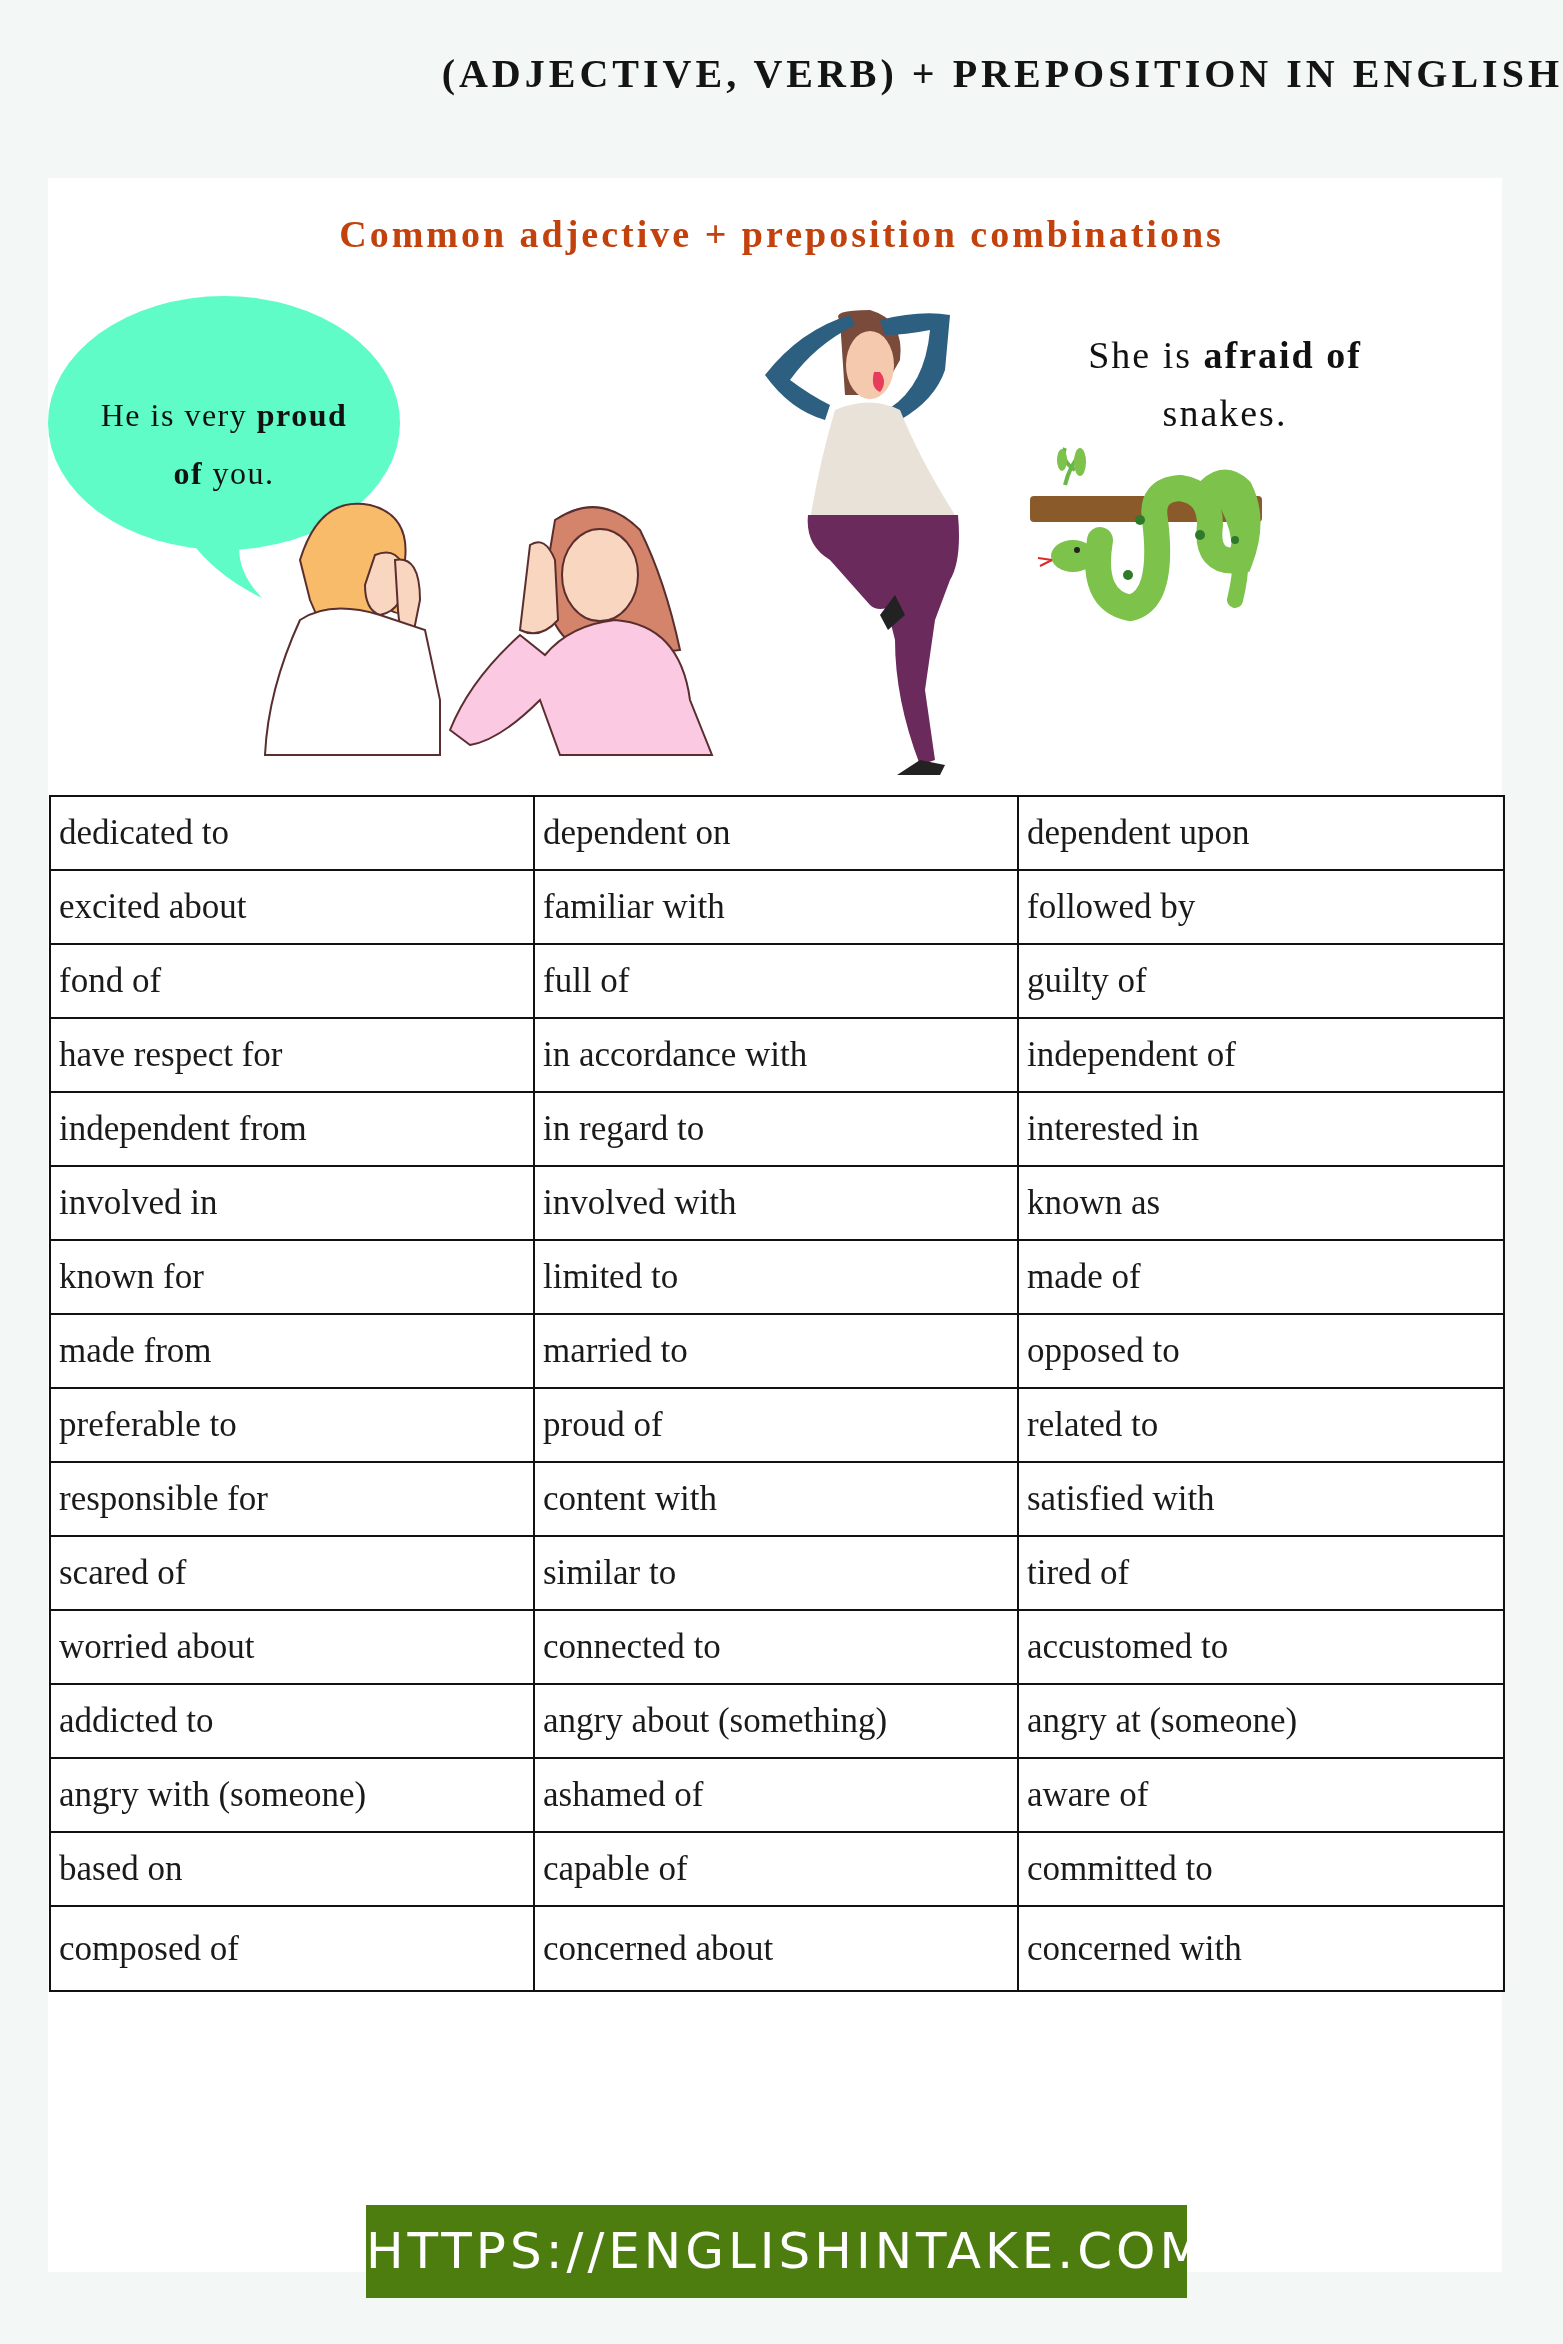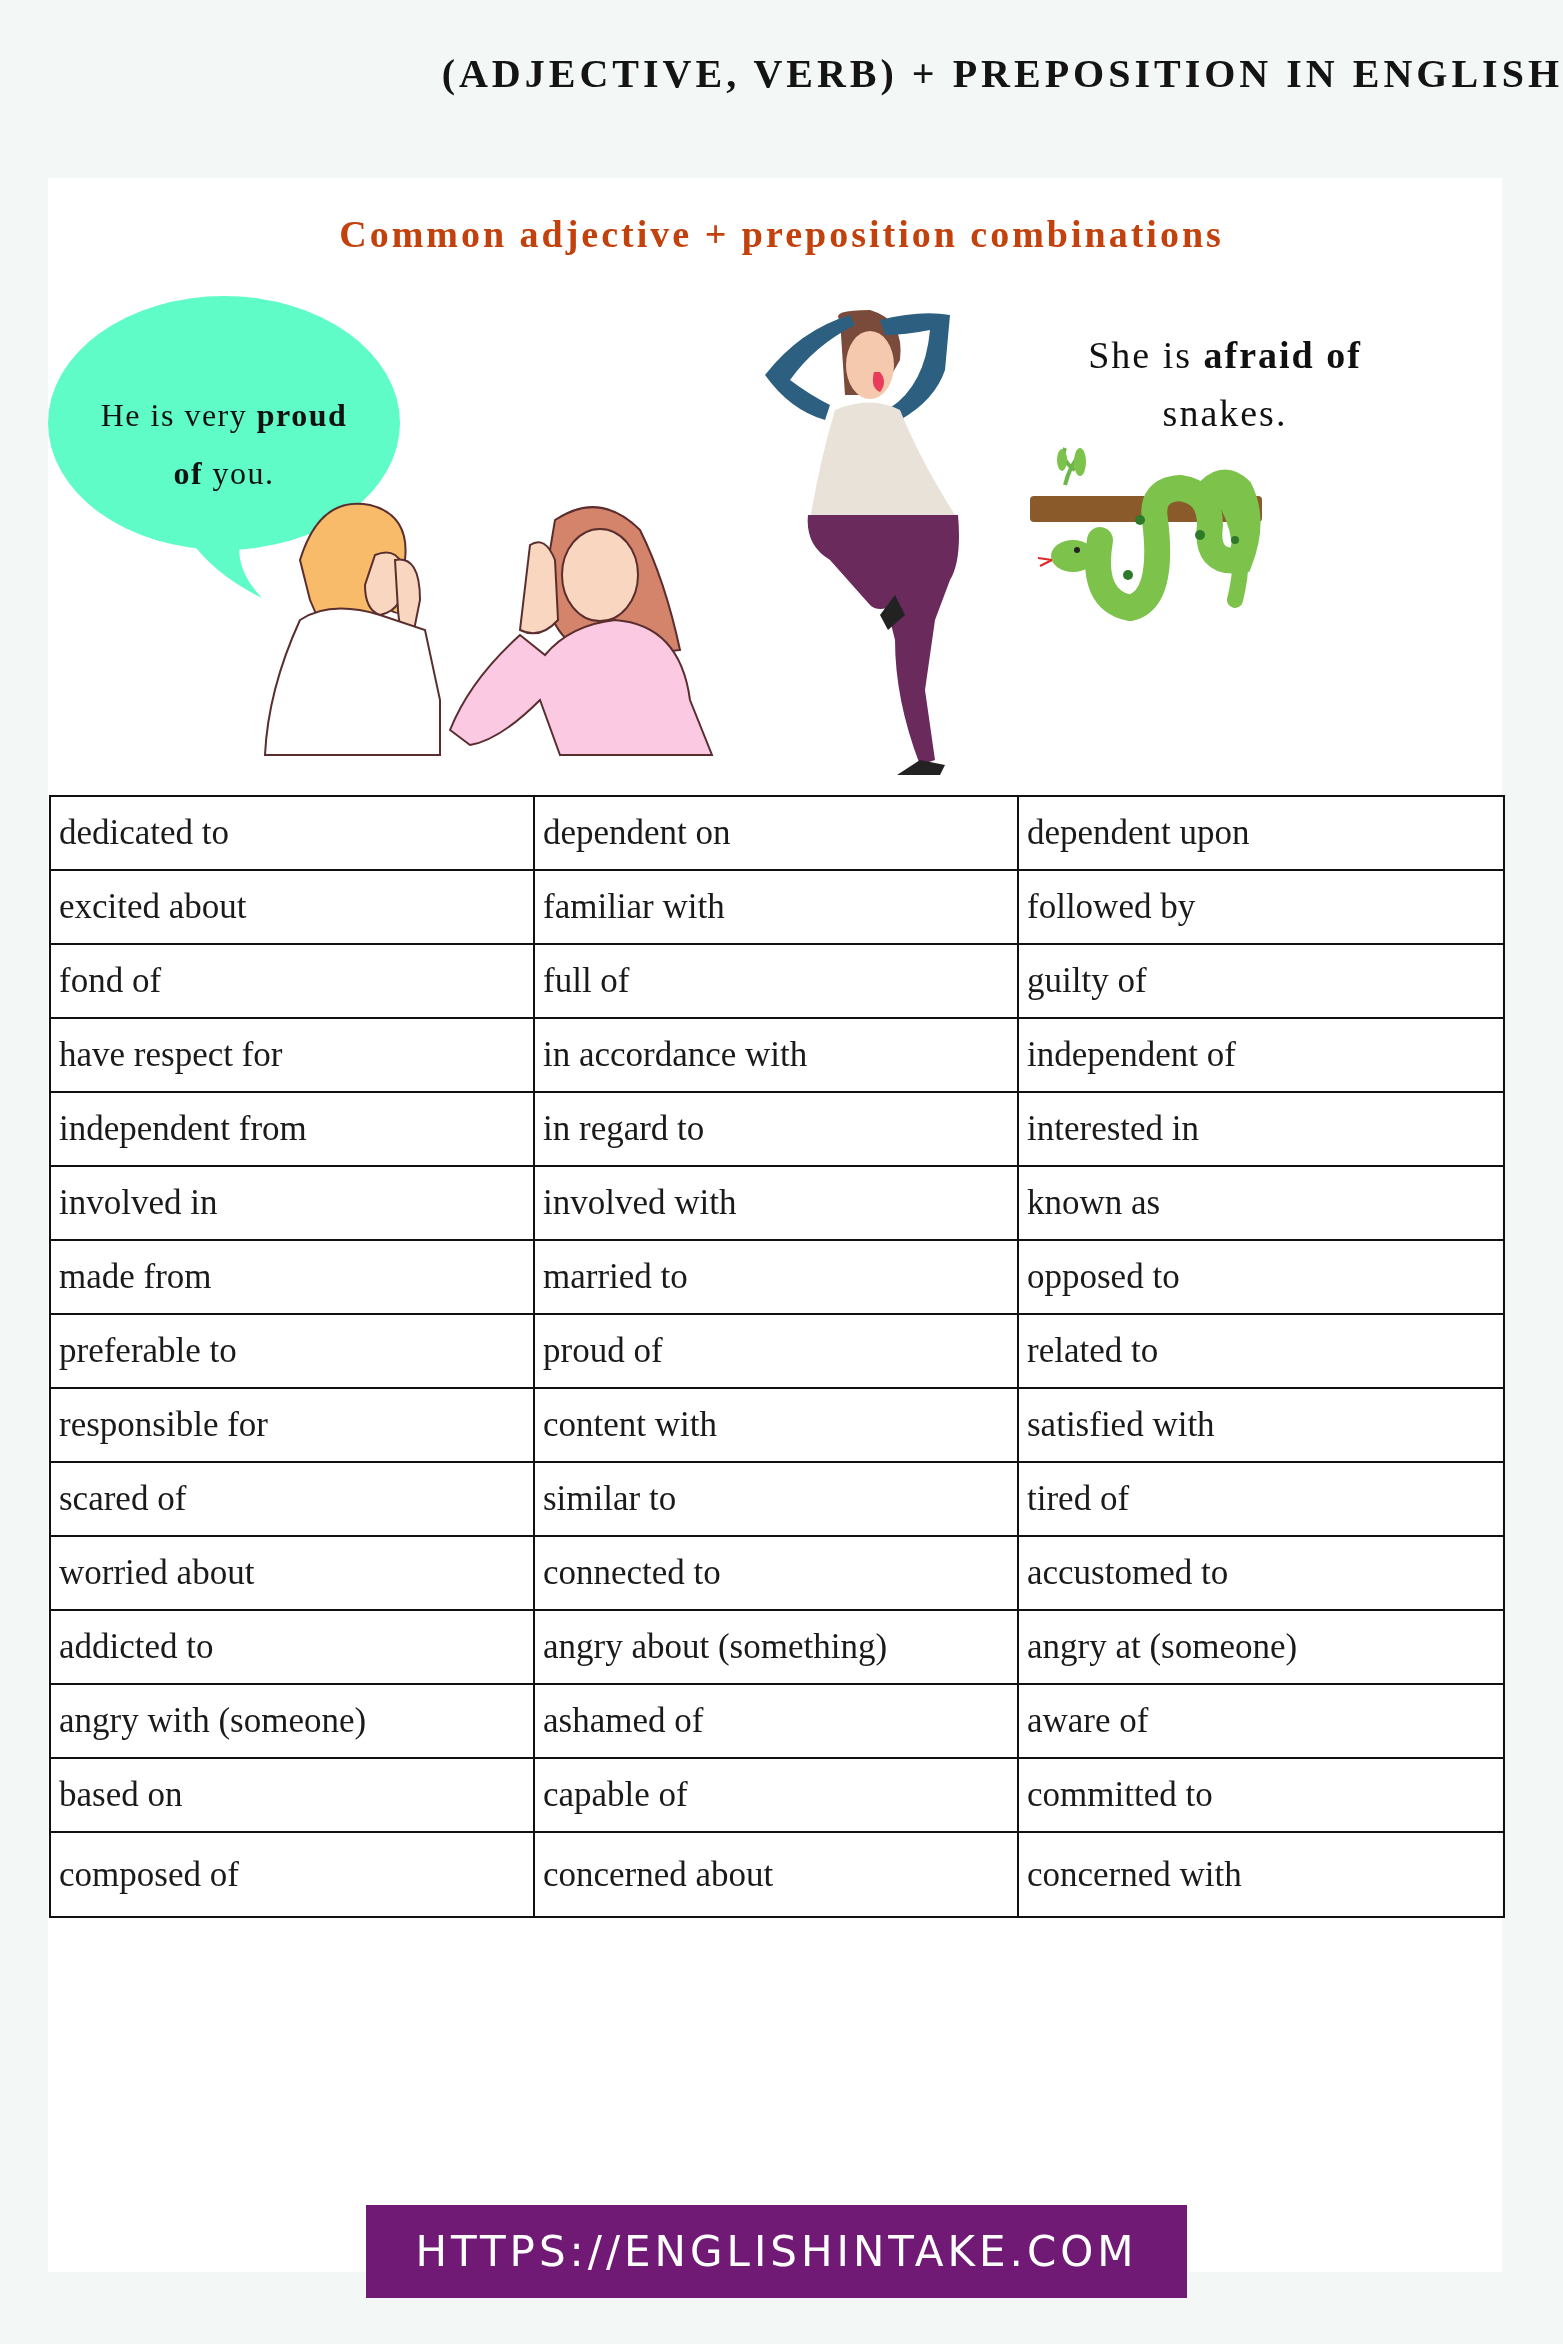--- a/index.html
+++ b/index.html
@@ -9,21 +9,21 @@
   .subtitle{position:absolute;left:0;width:1563px;top:212px;text-align:center;font-size:38px;letter-spacing:3px;color:#c2410c;font-family:"Liberation Serif",serif;font-weight:bold;}
   .illus{position:absolute;left:0;top:270px;width:1563px;height:525px;}
   .bubble-text{position:absolute;left:48px;width:352px;top:386px;text-align:center;font-size:32px;line-height:58px;letter-spacing:1.5px;color:#111;}
   .snake-text{position:absolute;left:1045px;width:360px;top:302px;text-align:center;font-size:38px;line-height:58px;letter-spacing:2px;color:#111;margin-top:24px;}
   b{font-weight:bold;}
   table{position:absolute;left:49px;top:795px;width:1454px;border-collapse:collapse;table-layout:fixed;}
   td{border:2px solid #111;padding:8px 8px;font-size:35px;color:#1a1a1a;vertical-align:middle;line-height:54px;font-family:"Liberation Serif",serif;}
   tr{height:74px;}
   tr.tall{height:129px;}
   tr.last{height:85px;}
-  .footer{position:absolute;left:366px;top:2205px;width:821px;height:93px;background:#701a75;color:#fff;text-align:center;line-height:93px;font-size:42px;letter-spacing:4px;font-family:"DejaVu Sans",sans-serif;font-weight:normal;}
+  .footer{position:absolute;left:366px;top:2205px;width:821px;height:93px;background:#4d7c0f;color:#fff;text-align:center;line-height:93px;font-size:50px;letter-spacing:4px;font-family:"DejaVu Sans",sans-serif;font-weight:normal;}
 </style>
 </head>
 <body>
 
 <div class="title">(ADJECTIVE, VERB) + PREPOSITION IN ENGLISH</div>
 
 <div class="panel"></div>
 
 <div class="subtitle">Common adjective + preposition combinations</div>
 
@@ -112,20 +112,25 @@
         <td>independent from</td>
         <td>in regard to</td>
         <td>interested in</td>
       </tr>
       <tr>
         <td>involved in</td>
         <td>involved with</td>
         <td>known as</td>
       </tr>
       <tr>
+        <td>known for</td>
+        <td>limited to</td>
+        <td>made of</td>
+      </tr>
+      <tr>
         <td>made from</td>
         <td>married to</td>
         <td>opposed to</td>
       </tr>
       <tr>
         <td>preferable to</td>
         <td>proud of</td>
         <td>related to</td>
       </tr>
       <tr>

